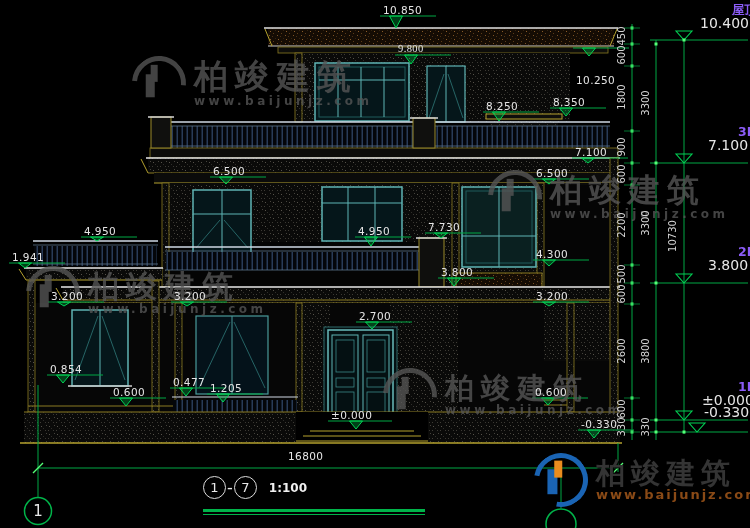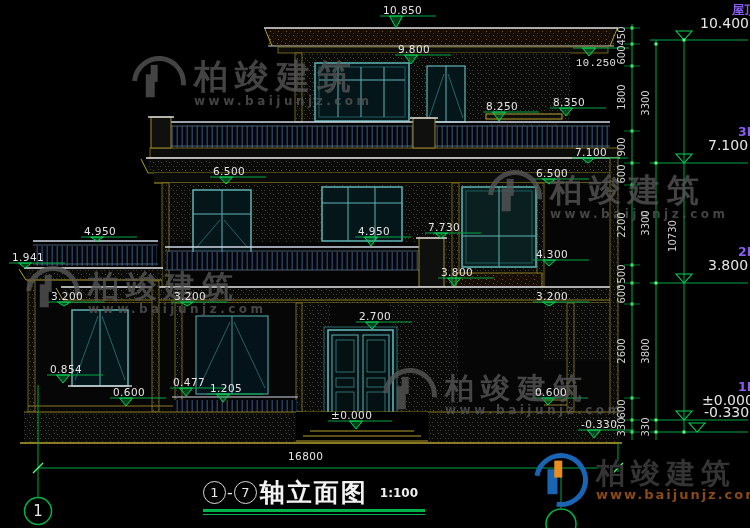--- a/index.html
+++ b/index.html
@@ -376,30 +376,29 @@
   <span class="logotext">
     <span class="logobrand">柏竣建筑</span>
     <span class="logourl">www.baijunjz.com</span>
   </span>
 </div>
 
 <div id="titleBar">
   <span class="circnum">1</span>
   <span class="titledash">-</span>
   <span class="circnum">7</span>
-  <span class="titletext">轴立面图</span>
   <span class="titlescale">1:100</span>
 </div>
 <div class="title-underline-1"></div>
 <div class="title-underline-2"></div>
 
 <div id="annoLayer">
       <div class="fm" style="left: 383px; top: 4px;">10.850</div>
-      <div class="fm" style="left: 398px; top: 43px;">9.800</div>
-      <div class="fm" style="left: 576px; top: 57px; font-family: Liberation Mono, monospace;">10.250</div>
+      <div class="fm" style="left: 398px; top: 43px; font-family: Liberation Serif, serif;">9.800</div>
+      <div class="fm" style="left: 576px; top: 74px;">10.250</div>
       <div class="fm" style="left: 486px; top: 100px;">8.250</div>
       <div class="fm" style="left: 553px; top: 96px;">8.350</div>
       <div class="fm" style="left: 575px; top: 146px;">7.100</div>
       <div class="fm" style="left: 213px; top: 165px;">6.500</div>
       <div class="fm" style="left: 536px; top: 167px;">6.500</div>
       <div class="fm" style="left: 84px; top: 225px;">4.950</div>
       <div class="fm" style="left: 358px; top: 225px;">4.950</div>
       <div class="fm" style="left: 428px; top: 221px;">7.730</div>
       <div class="fm" style="left: 12px; top: 251px;">1.941</div>
       <div class="fm" style="left: 536px; top: 248px;">4.300</div>

